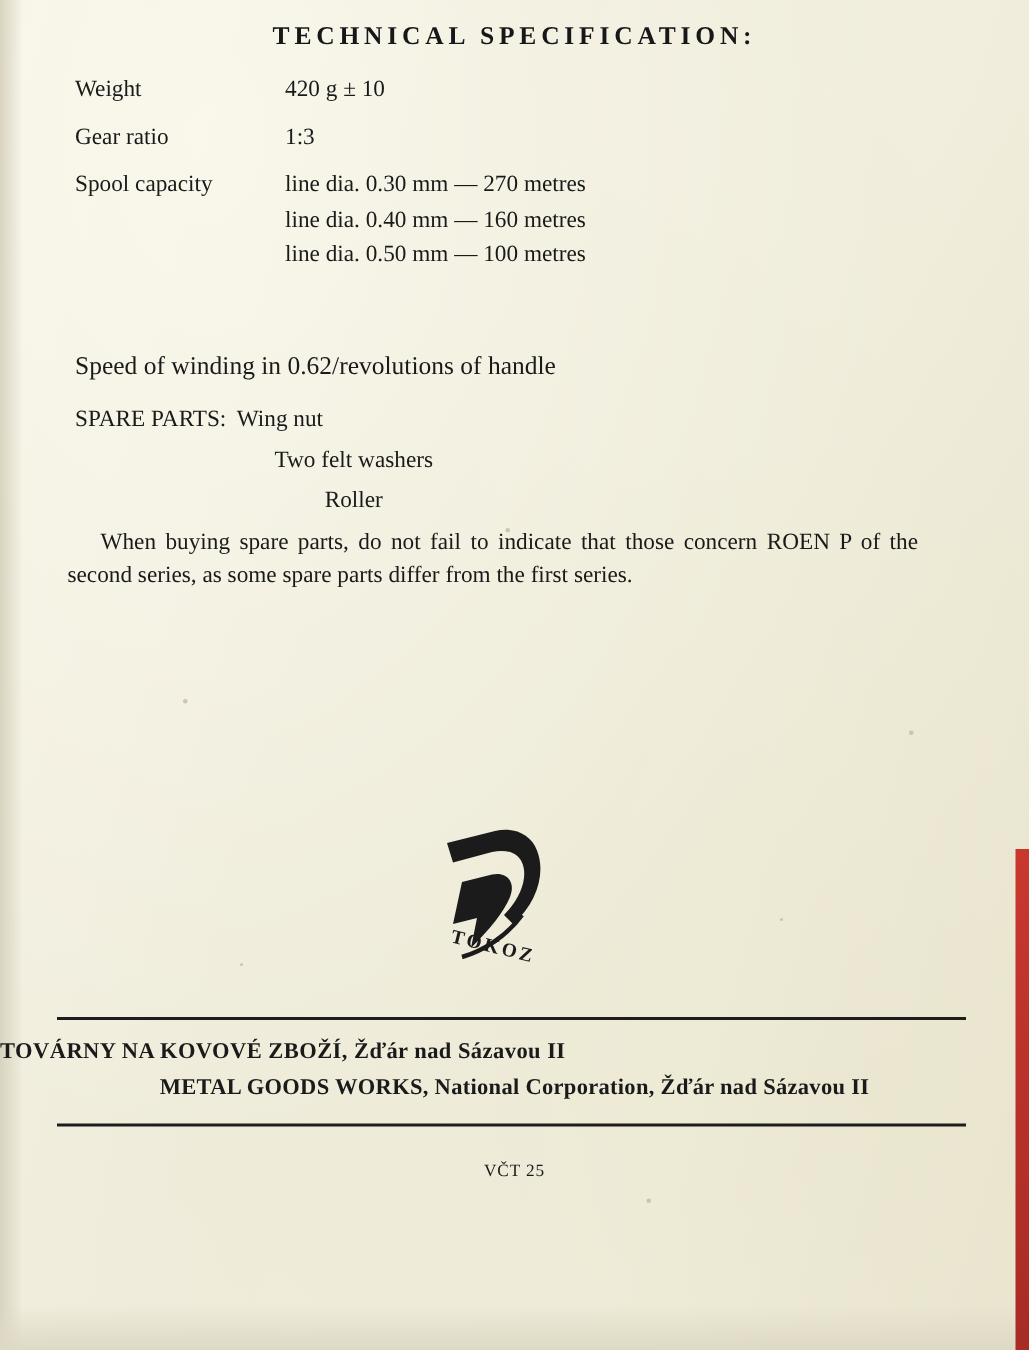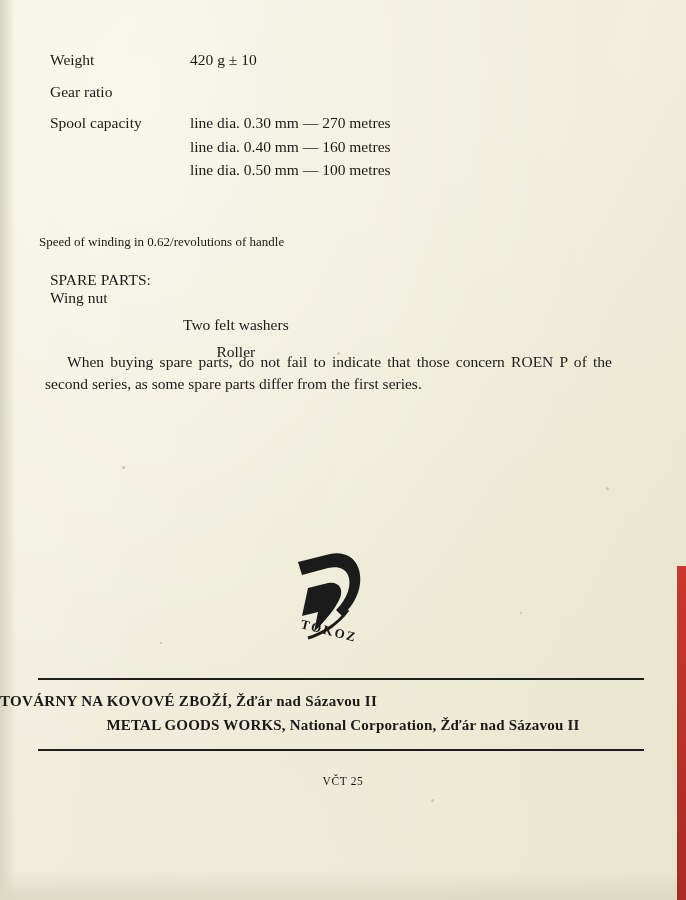--- a/index.html
+++ b/index.html
@@ -79,34 +79,33 @@
     flex: 1 1 auto;
   }
   .spec-value .vline {
     display: block;
     margin-bottom: 8px;
   }
   .spec-value .vline:last-child { margin-bottom: 0; }
 
   .speed-line {
     position: absolute;
-    left: 39px;
+    left: 50px;
     top: 234px;
-    font-size: 13px;
+    font-size: 17px;
   }
 
   .spare-block {
     position: absolute;
     left: 50px;
     top: 271px;
     font-size: 15.5px;
   }
   .spare-head {
     display: flex;
-    flex-direction: column;
   }
   .spare-head .sp-label {
     margin-right: 7px;
   }
   .spare-sub {
     margin-left: 133px;
     margin-top: 9px;
     text-align: center;
   }
   .spare-sub div { margin-bottom: 9px; }
@@ -182,33 +181,37 @@
 </head>
 <body>
 
 <div class="paper"></div>
 <div class="edge-left"></div>
 <div class="edge-bottom"></div>
 <div class="red-strip"></div>
 
 <div class="content">
 
+  <div class="doc-title">TECHNICAL SPECIFICATION:</div>
 
   <div class="spec-table">
 
     <div class="spec-row">
       <div class="spec-label">Weight</div>
       <div class="spec-value">
         <span class="vline">420 g ± 10</span>
       </div>
     </div>
 
 
     <div class="spec-row">
       <div class="spec-label">Gear ratio</div>
+      <div class="spec-value">
+        <span class="vline">1:3</span>
+      </div>
     </div>
 
     <div class="spec-row">
       <div class="spec-label">Spool capacity</div>
       <div class="spec-value">
         <span class="vline">line dia. 0.30 mm — 270 metres</span>
         <span class="vline">line dia. 0.40 mm — 160 metres</span>
         <span class="vline">line dia. 0.50 mm — 100 metres</span>
       </div>
     </div>

